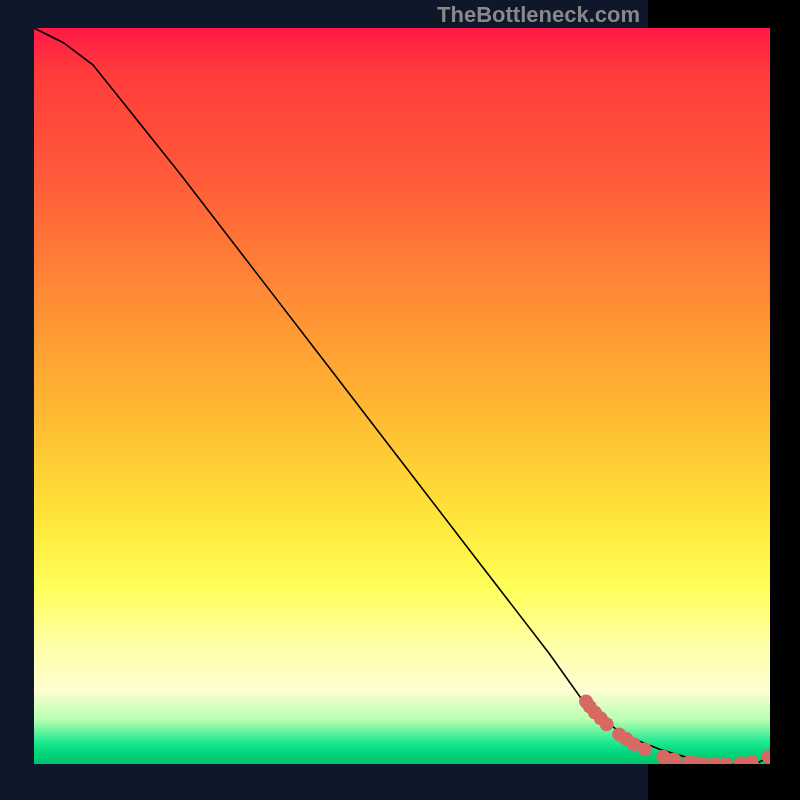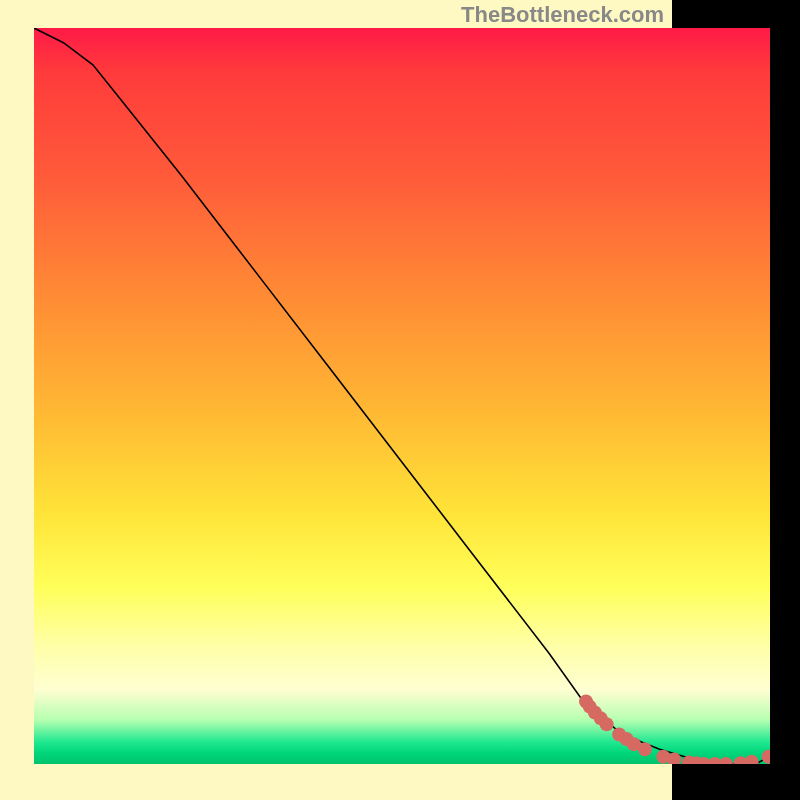--- a/index.html
+++ b/index.html
@@ -7,23 +7,22 @@
     padding: 0;
     background: #000;
     width: 800px;
     height: 800px;
     position: relative;
     font-family: Arial, sans-serif;
   }
   .outer {
     width: 648px;
     height: 800px;
-    background: #fef9c3;
+    background: #0f172a;
     position: relative;
-    padding-left: 24px;
   }
   .watermark {
     position: absolute;
     top: 2px;
     right: 8px;
     color: #888;
     font-size: 22px;
     font-weight: bold;
     z-index: 3;
   }

